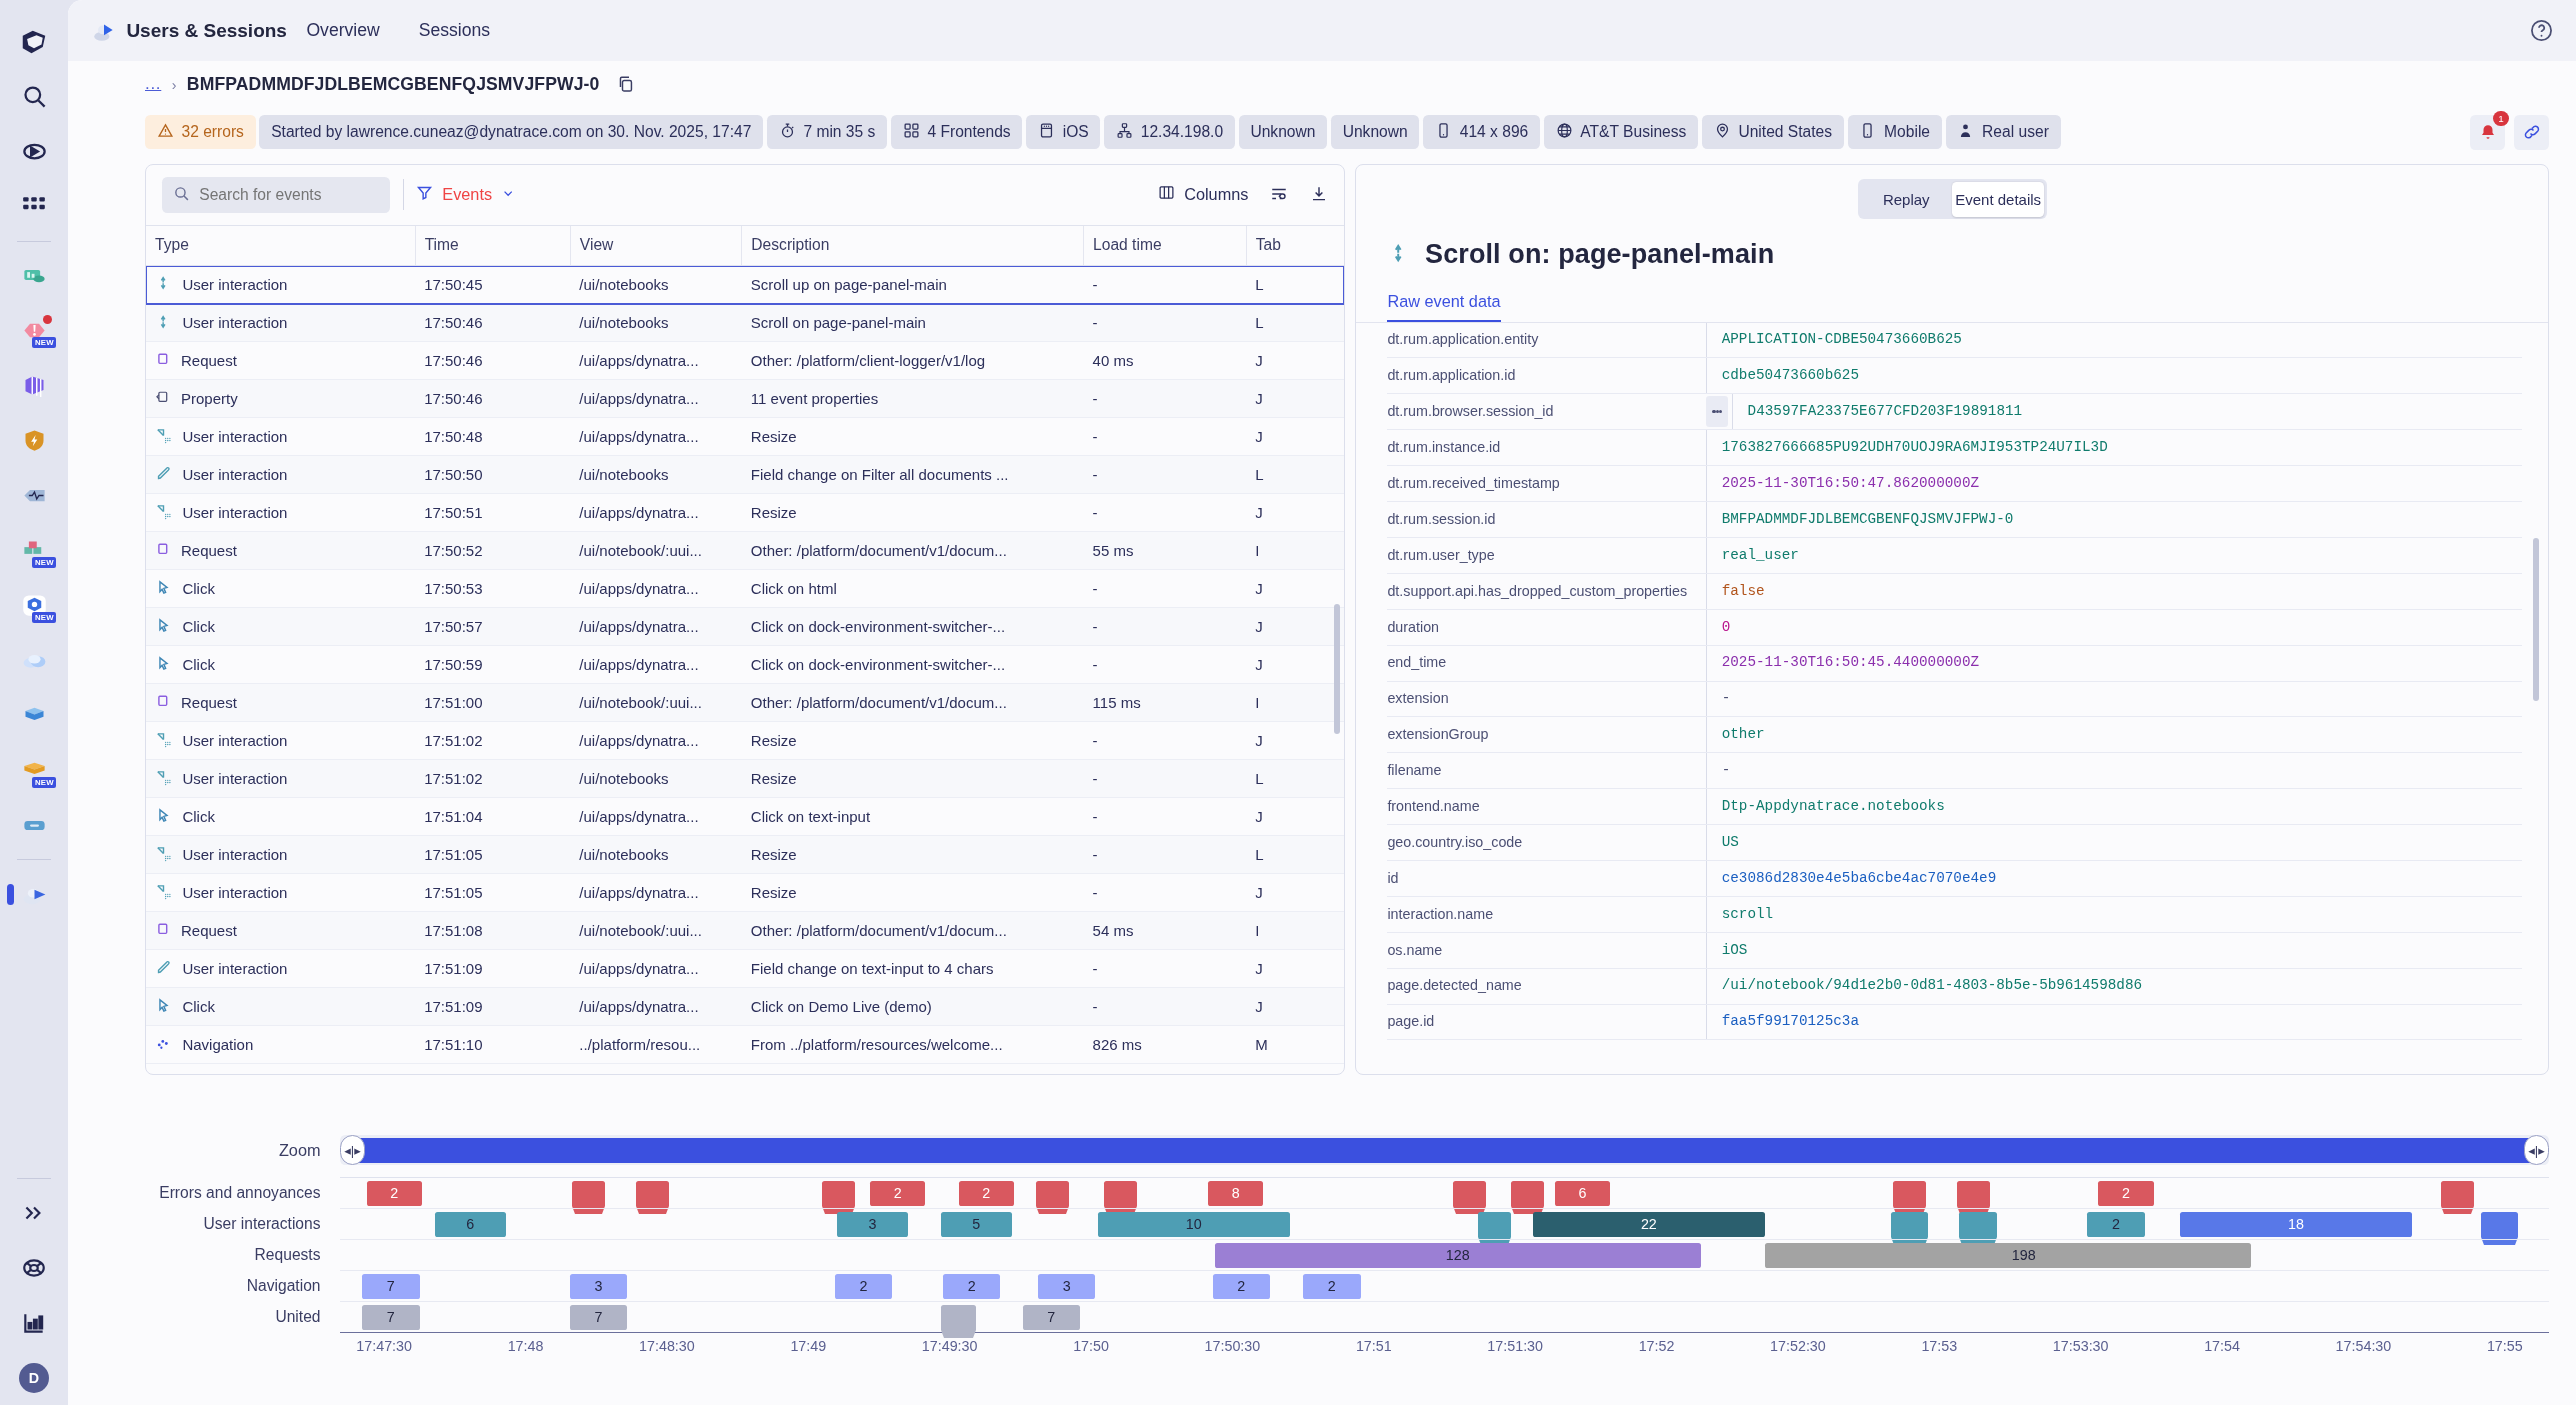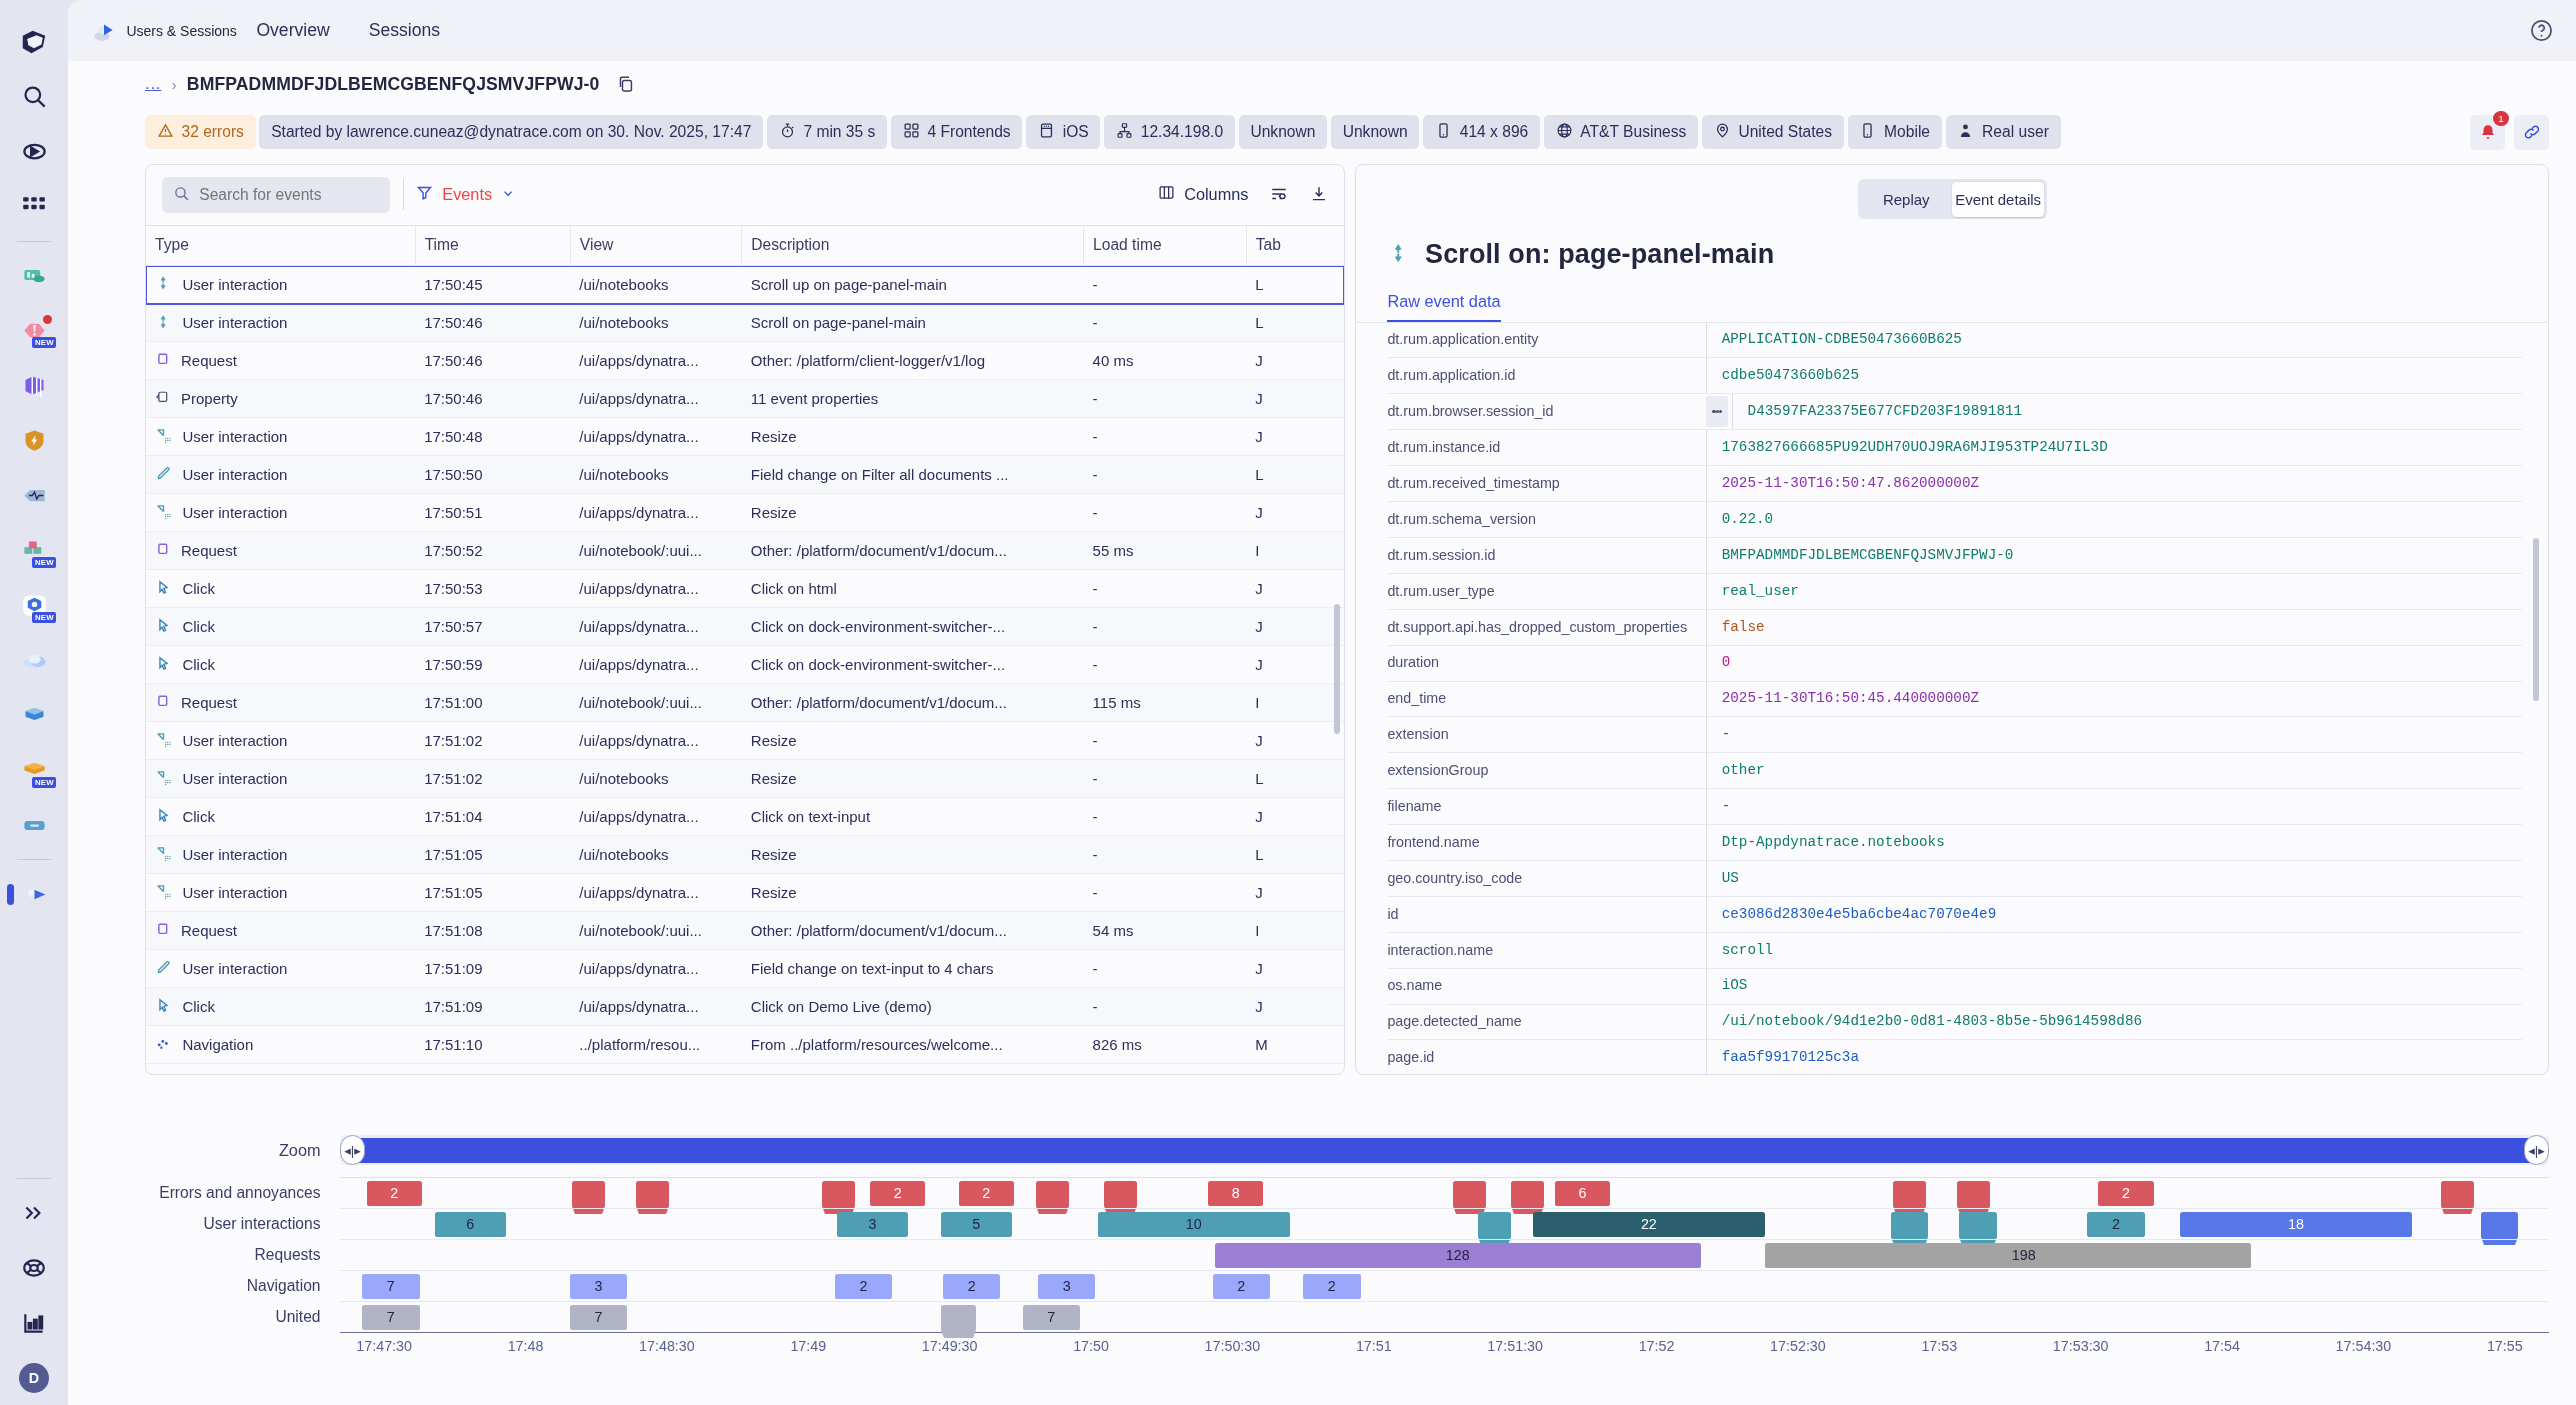--- a/index.html
+++ b/index.html
@@ -50,21 +50,21 @@
   }
   
   .appbar {
     height: 61px; flex:0 0 61px; background: #f1f2f8;
     display: flex; align-items: center; gap: 0px;
     padding-left: 23.4px;
     border-top-left-radius: 14.3px;
     position: relative;
   }
   .appbar .appicon { width: 26px; height: 26px; margin-right: 9px; }
-  .appbar .apptitle { font-size: 14px; font-weight: 400; color: #23263f; }
+  .appbar .apptitle { font-size: 19px; font-weight: 700; color: #23263f; }
   .appbar .navitem {
     font-size: 17.6px; color: #2c2f5a; padding: 0 19.5px; height: 61px;
     display: flex; align-items: center;
   }
   .appbar .navitem:first-of-type { margin-left: 25px; }
   .help-ico { position: absolute; right: 22px; top: 18px; }
 
   
   .crumbbar { height: 47px; flex:0 0 47px; display:flex; align-items:center; padding-left: 77px; gap: 10.4px;}
   .crumb-dots { font-size: 17px; color: #4b5bd6; text-decoration: underline; letter-spacing:0.7px; line-height: 6.5px; }
@@ -967,24 +967,20 @@
                 </span>
                 <span class="v teal">D43597FA23375E677CFD203F19891811</span>
               </div>
               <div class="kv">
                 <span class="k">dt.rum.instance.id</span>
                 <span class="v teal">1763827666685PU92UDH70UOJ9RA6MJI953TP24U7IL3D</span>
               </div>
               <div class="kv">
                 <span class="k">dt.rum.received_timestamp</span>
                 <span class="v purple">2025-11-30T16:50:47.862000000Z</span>
-              </div>
-              <div class="kv">
-                <span class="k">dt.rum.schema_version</span>
-                <span class="v teal">0.22.0</span>
               </div>
               <div class="kv">
                 <span class="k">dt.rum.session.id</span>
                 <span class="v teal">BMFPADMMDFJDLBEMCGBENFQJSMVJFPWJ-0</span>
               </div>
               <div class="kv">
                 <span class="k">dt.rum.user_type</span>
                 <span class="v teal">real_user</span>
               </div>
               <div class="kv">

